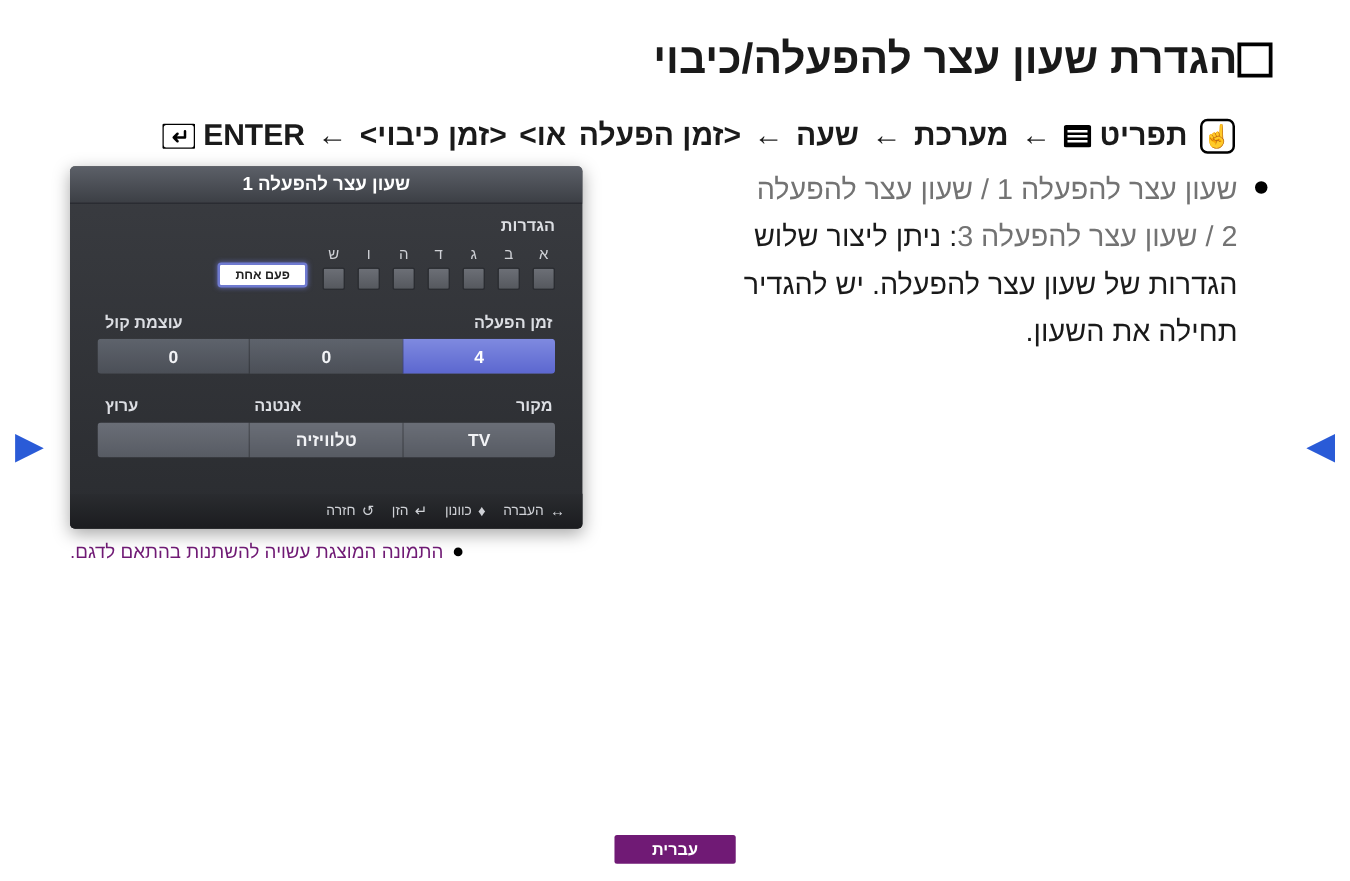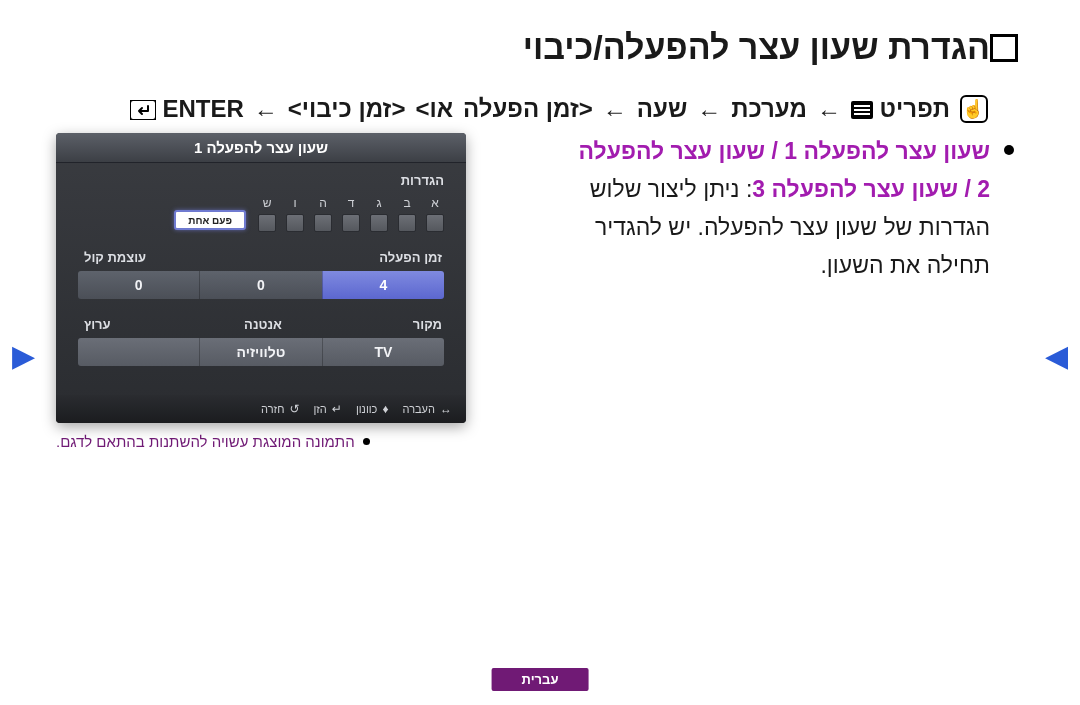--- a/index.html
+++ b/index.html
@@ -80,21 +80,21 @@
     gap: 14px;
   }
   .bullet-dot {
     width: 10px;
     height: 10px;
     border-radius: 50%;
     background: #000;
     margin-top: 12px;
     flex: 0 0 auto;
   }
-  .emph { color: #a21caf; font-weight: 700; }
+  .emph { color: #737373; font-weight: 400; }
 
   .screenshot-col {
     flex: 0 0 410px;
     direction: rtl;
   }
   .screenshot {
     background: linear-gradient(180deg,#3a3c41 0%, #2a2c30 100%);
     border-radius: 4px;
     color: #e4e6eb;
     font-size: 13px;
@@ -166,21 +166,21 @@
   }
   .row-labels {
     display: flex;
     justify-content: space-between;
     font-size: 13px;
     font-weight: 700;
     color: #dcdee3;
     margin-bottom: 6px;
     padding: 0 2px;
   }
-  .row-labels.three > span { flex: 1; text-align: center; }
+  .row-labels.three > span { flex: 1; text-align: left; }
   .row-labels.three > span:first-child { text-align: right; }
   .row-labels.three > span:last-child { text-align: left; padding-left: 4px; }
   .value-row {
     display: flex;
     gap: 0;
     margin-bottom: 18px;
     border-radius: 3px;
     overflow: hidden;
   }
   .value-cell {

